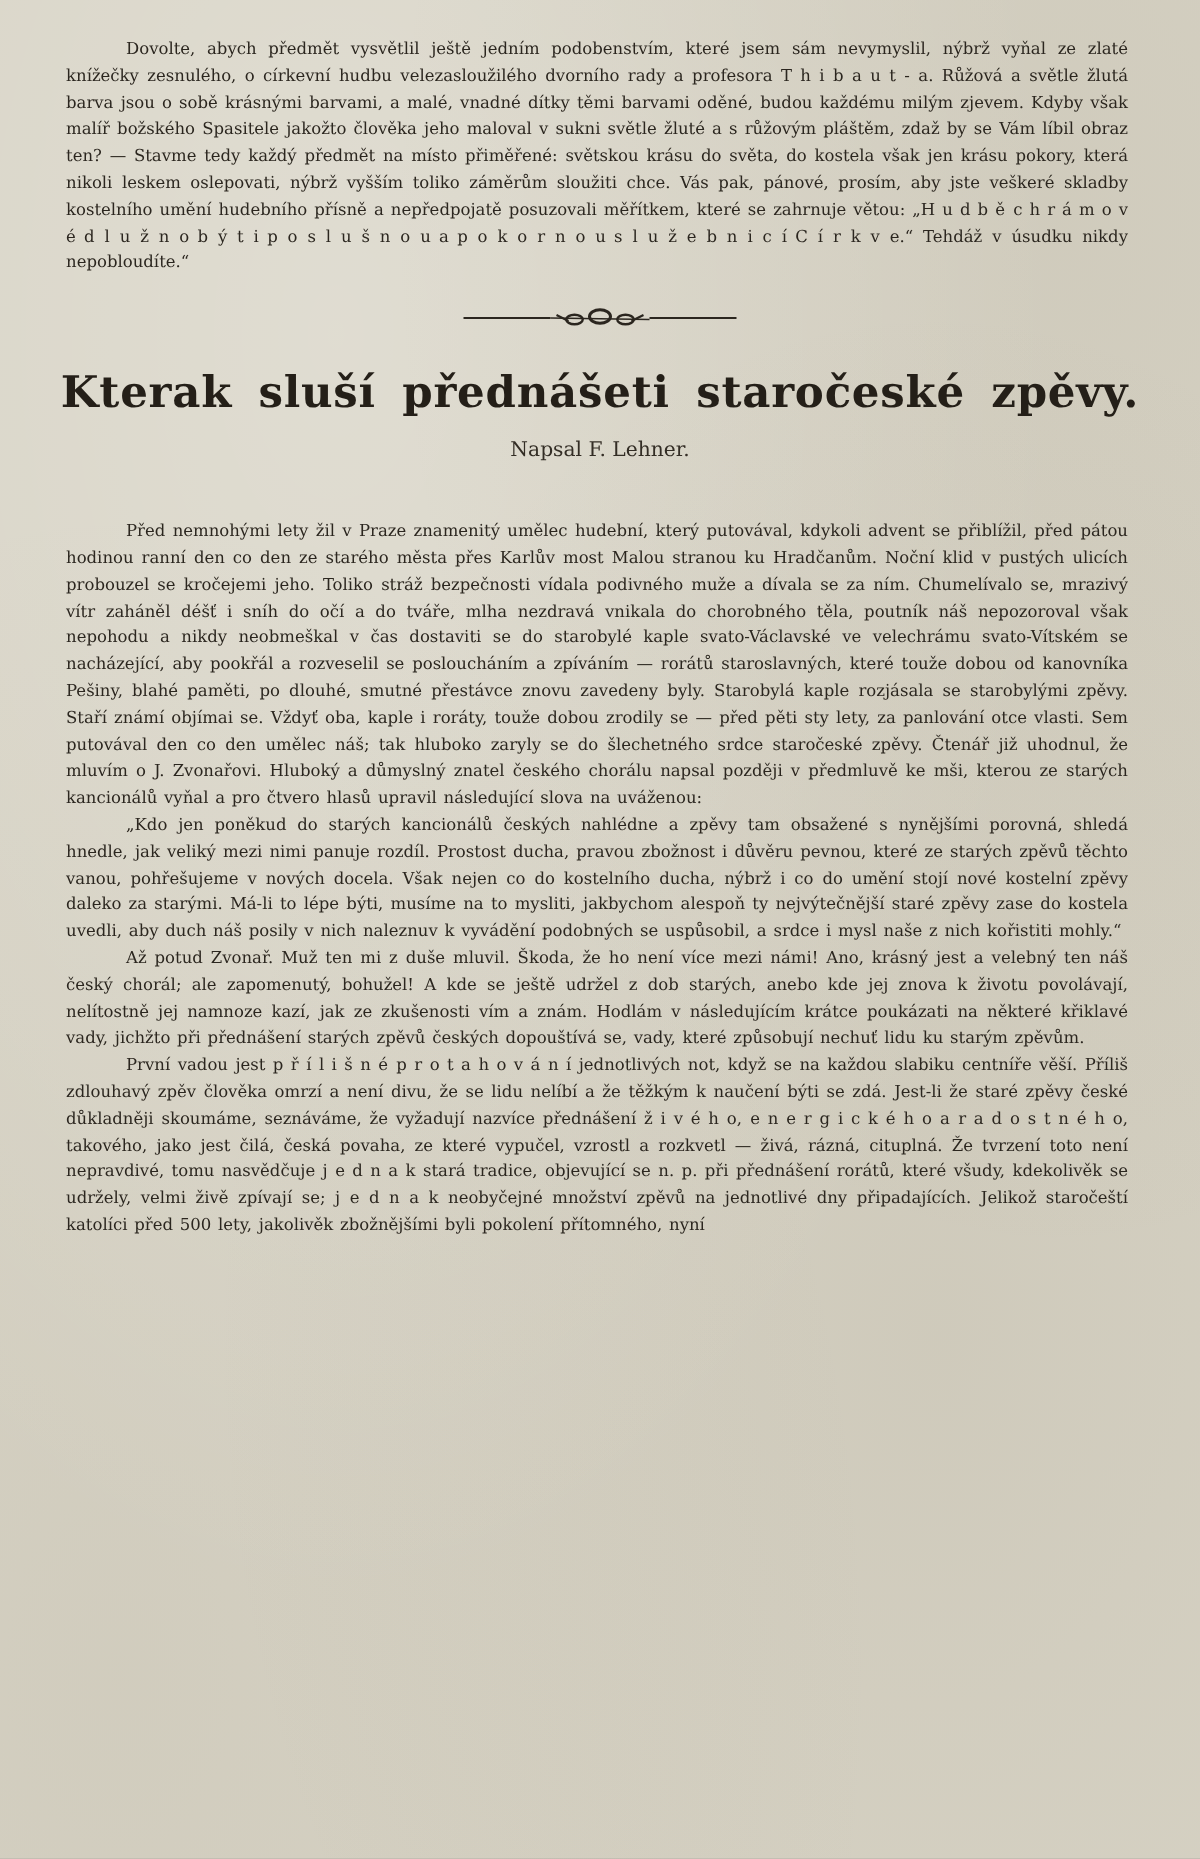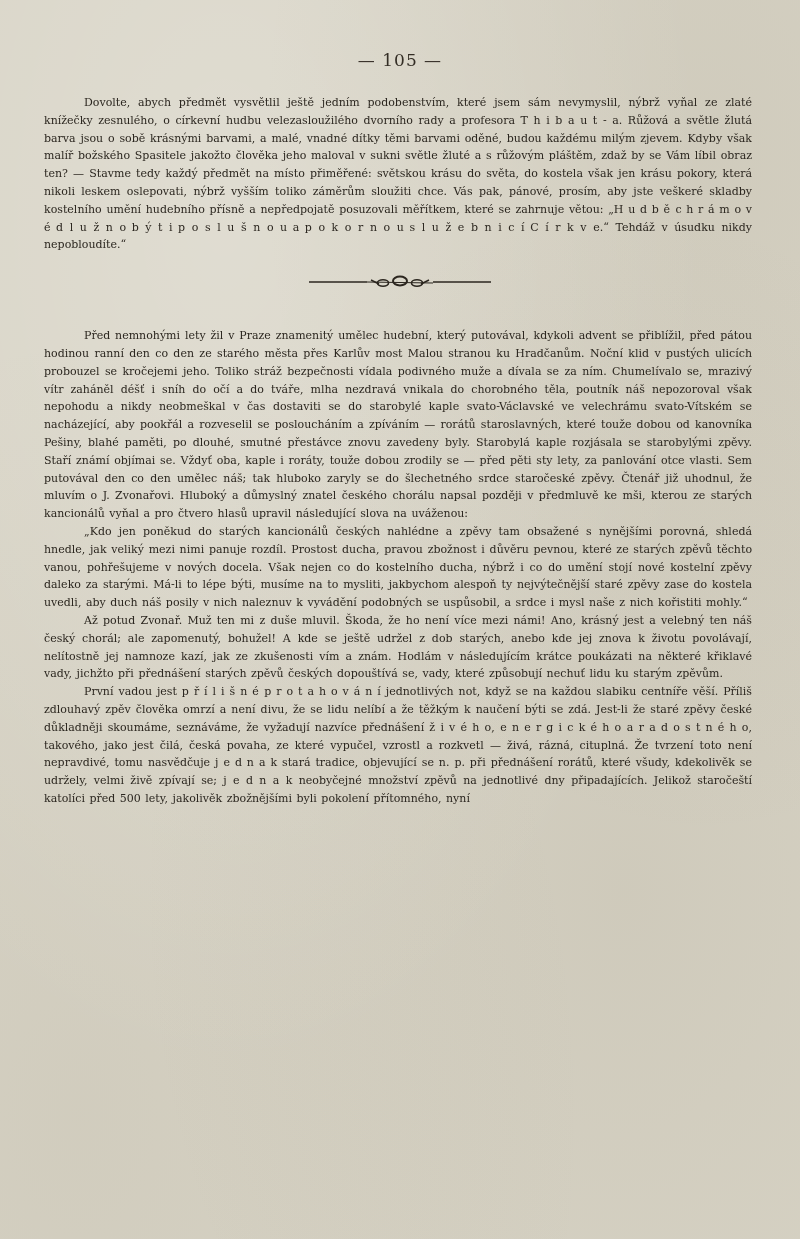--- a/index.html
+++ b/index.html
@@ -65,40 +65,41 @@
   }
   .article-body {
     margin-top: 37px;
   }
 </style>
 </head>
 <body>
 
 <div class="page">
 
-  <div class="page-number">— 105 —</div>
 
   <div class="text-block">
     <p class="para">Dovolte, abych předmět vysvětlil ještě jedním podobenstvím, které jsem sám nevymyslil, nýbrž vyňal ze zlaté knížečky zesnulého, o církevní hudbu velezasloužilého dvorního rady a profesora T h i b a u t - a.  Růžová a světle žlutá barva jsou o sobě krásnými barvami, a malé, vnadné dítky těmi barvami oděné, budou každému milým zjevem. Kdyby však malíř božského Spasitele jakožto člověka jeho maloval v sukni světle žluté a s růžovým pláštěm, zdaž by se Vám líbil obraz ten? — Stavme tedy každý předmět na místo přiměřené: světskou krásu do světa, do kostela však jen krásu pokory, která nikoli leskem oslepovati, nýbrž vyšším toliko záměrům sloužiti chce. Vás pak, pánové, prosím, aby jste veškeré skladby kostelního umění hudebního přísně a nepředpojatě posuzovali měřítkem, které se zahrnuje větou: „H u d b ě c h r á m o v é d l u ž n o b ý t i p o s l u š n o u a p o k o r n o u s l u ž e b n i c í C í r k v e.“ Tehdáž v úsudku nikdy nepobloudíte.“</p>
   </div>
 
   <div class="divider">
     <svg width="190" height="16" viewBox="0 0 190 16">
       <line x1="4" y1="8" x2="62" y2="8" stroke="#2b261f" stroke-width="1.3"></line>
       <line x1="128" y1="8" x2="186" y2="8" stroke="#2b261f" stroke-width="1.3"></line>
       <line x1="62" y1="8" x2="128" y2="9" stroke="#2b261f" stroke-width="1"></line>
       <ellipse cx="78" cy="9" rx="5.5" ry="3.2" fill="none" stroke="#2b261f" stroke-width="1.6"></ellipse>
       <ellipse cx="95" cy="7" rx="7" ry="4.5" fill="none" stroke="#2b261f" stroke-width="2"></ellipse>
       <ellipse cx="112" cy="9" rx="5.5" ry="3.2" fill="none" stroke="#2b261f" stroke-width="1.6"></ellipse>
       <line x1="66" y1="6" x2="74" y2="10" stroke="#2b261f" stroke-width="1.4"></line>
       <line x1="116" y1="10" x2="124" y2="6" stroke="#2b261f" stroke-width="1.4"></line>
     </svg>
   </div>
 
+  <h1 class="article-title">Kterak sluší přednášeti staročeské zpěvy.</h1>
 
+  <div class="article-byline">Napsal F. Lehner.</div>
 
   <div class="text-block article-body">
     <p class="para">Před nemnohými lety žil v Praze znamenitý umělec hudební, který putovával, kdykoli advent se přiblížil, před pátou hodinou ranní den co den ze starého města přes Karlův most Malou stranou ku Hradčanům. Noční klid v pustých ulicích probouzel se kročejemi jeho. Toliko stráž bezpečnosti vídala podivného muže a dívala se za ním. Chumelívalo se, mrazivý vítr zaháněl déšť i sníh do očí a do tváře, mlha nezdravá vnikala do chorobného těla, poutník náš nepozoroval však nepohodu a nikdy neobmeškal v čas dostaviti se do starobylé kaple svato-Václavské ve velechrámu svato-Vítském se nacházející, aby pookřál a rozveselil se posloucháním a zpíváním — rorátů staroslavných, které touže dobou od kanovníka Pešiny, blahé paměti, po dlouhé, smutné přestávce znovu zavedeny byly. Starobylá kaple rozjásala se starobylými zpěvy. Staří známí objímai se. Vždyť oba, kaple i roráty, touže dobou zrodily se — před pěti sty lety, za panlování otce vlasti. Sem putovával den co den umělec náš; tak hluboko zaryly se do šlechetného srdce staročeské zpěvy. Čtenář již uhodnul, že mluvím o J. Zvonařovi. Hluboký a důmyslný znatel českého chorálu napsal později v předmluvě ke mši, kterou ze starých kancionálů vyňal a pro čtvero hlasů upravil následující slova na uváženou:</p>
     <p class="para">„Kdo jen poněkud do starých kancionálů českých nahlédne a zpěvy tam obsažené s nynějšími porovná, shledá hnedle, jak veliký mezi nimi panuje rozdíl. Prostost ducha, pravou zbožnost i důvěru pevnou, které ze starých zpěvů těchto vanou, pohřešujeme v nových docela. Však nejen co do kostelního ducha, nýbrž i co do umění stojí nové kostelní zpěvy daleko za starými. Má-li to lépe býti, musíme na to mysliti, jakbychom alespoň ty nejvýtečnější staré zpěvy zase do kostela uvedli, aby duch náš posily v nich naleznuv k vyvádění podobných se uspůsobil, a srdce i mysl naše z nich kořistiti mohly.“</p>
     <p class="para">Až potud Zvonař. Muž ten mi z duše mluvil. Škoda, že ho není více mezi námi! Ano, krásný jest a velebný ten náš český chorál; ale zapomenutý, bohužel! A kde se ještě udržel z dob starých, anebo kde jej znova k životu povolávají, nelítostně jej namnoze kazí, jak ze zkušenosti vím a znám. Hodlám v následujícím krátce poukázati na některé křiklavé vady, jichžto při přednášení starých zpěvů českých dopouštívá se, vady, které způsobují nechuť lidu ku starým zpěvům.</p>
     <p class="para">První vadou jest p ř í l i š n é p r o t a h o v á n í jednotlivých not, když se na každou slabiku centníře věší. Příliš zdlouhavý zpěv člověka omrzí a není divu, že se lidu nelíbí a že těžkým k naučení býti se zdá. Jest-li že staré zpěvy české důkladněji skoumáme, seznáváme, že vyžadují nazvíce přednášení ž i v é h o, e n e r g i c k é h o a r a d o s t n é h o, takového, jako jest čilá, česká povaha, ze které vypučel, vzrostl a rozkvetl — živá, rázná, cituplná. Že tvrzení toto není nepravdivé, tomu nasvědčuje j e d n a k stará tradice, objevující se n. p. při přednášení rorátů, které všudy, kdekolivěk se udržely, velmi živě zpívají se; j e d n a k neobyčejné množství zpěvů na jednotlivé dny připadajících. Jelikož staročeští katolíci před 500 lety, jakolivěk zbožnějšími byli pokolení přítomného, nyní</p>
   </div>
 
 </div>
 

